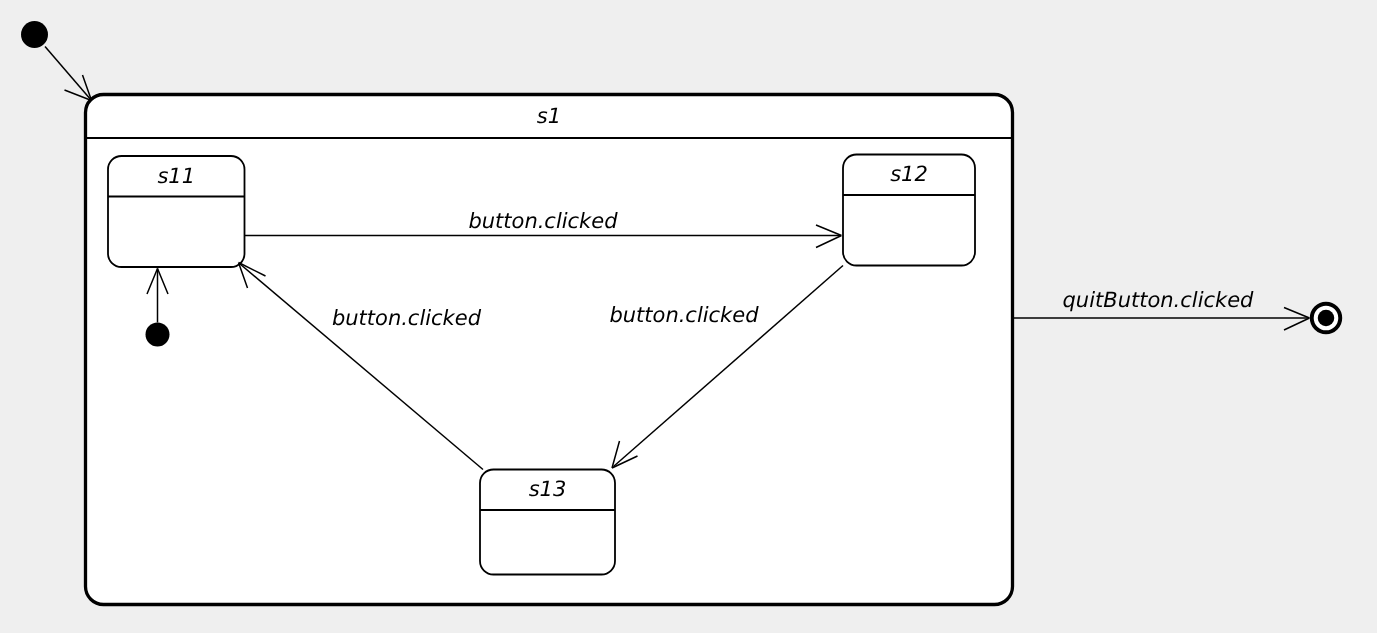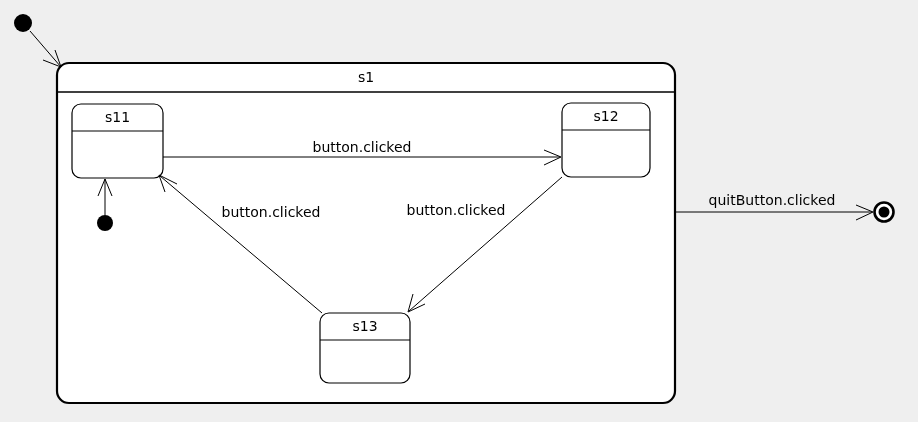--- a/index.html
+++ b/index.html
@@ -11,20 +11,21 @@
     width: 918px;
     height: 422px;
     font-family: "DejaVu Sans", sans-serif;
     overflow: hidden;
   }
   #diagram-root {
     position: relative;
     width: 918px;
     height: 422px;
     background: #efefef;
+    font-style: italic;
   }
   svg#uml-canvas {
     position: absolute;
     top: 0;
     left: 0;
     width: 918px;
     height: 422px;
     display: block;
   }
   .state-label {

